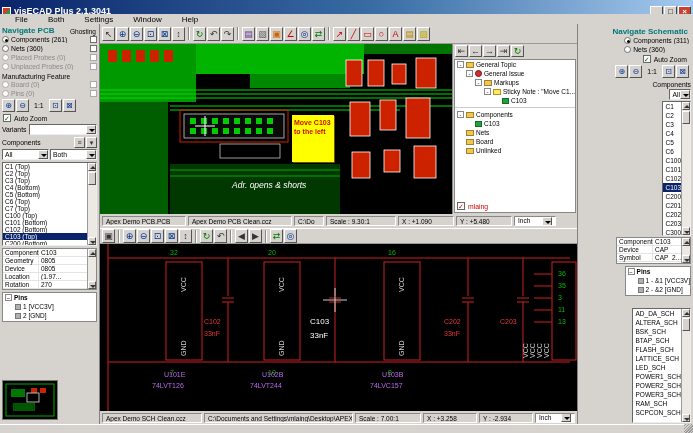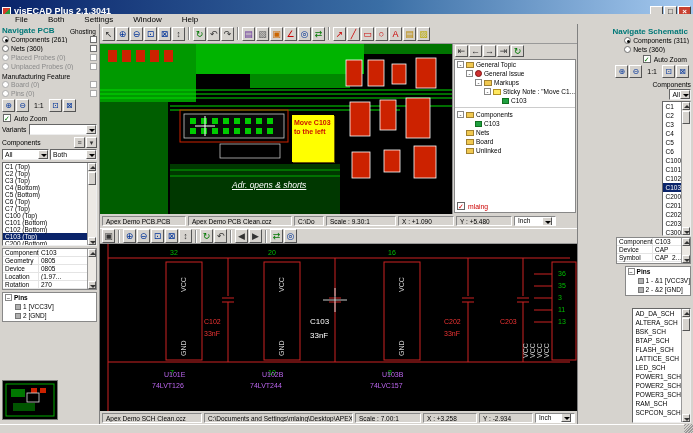--- a/index.html
+++ b/index.html
@@ -112,21 +112,21 @@
   .rp-list { height:135px; margin:1px 0; }
   .rp-list .list-item { height:9px; line-height:9px; }
   .rp-grid { height:27px; }
   .rp-pins { background:#fff; border:1px solid #888; height:30px; margin:2px 0; overflow:hidden; }
   .sheet-list { flex:1; margin-top:10px; }
   .sheet-list .list-item { height:9px; line-height:9px; }
 
   
   .sticky-note { position:absolute; left:192px; top:71px; width:42px; height:47px; background:#ffff00;
     color:#cc1100; font-size:7px; font-weight:bold; line-height:1.35; padding:3px 2px; box-shadow:1px 1px 0 #665500; }
-  .pcb-annotation { position:absolute; left:132px; top:136px; color:#fff; font-size:8.5px; font-style:italic; white-space:nowrap;text-decoration:underline; }
+  .pcb-annotation { position:absolute; left:132px; top:136px; color:#fff; font-size:8.5px; font-style:italic; white-space:nowrap; }
   svg { display:block; }
 </style>
 </head>
 <body>
 
 <div id="app">
 
   <div class="titlebar">
     <span class="app-icon"></span>
     <span class="tb-title">visECAD Plus 2.1.3041</span>

